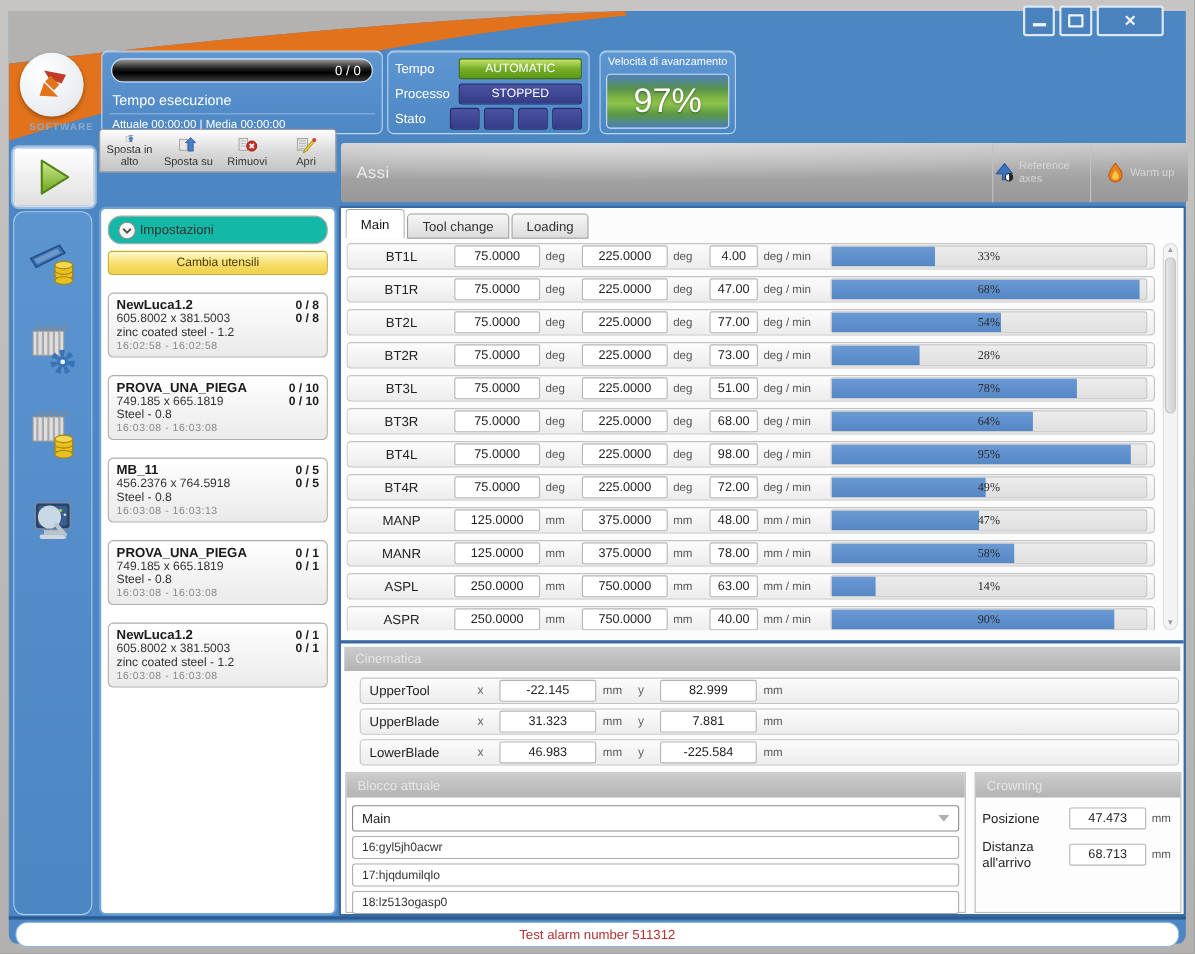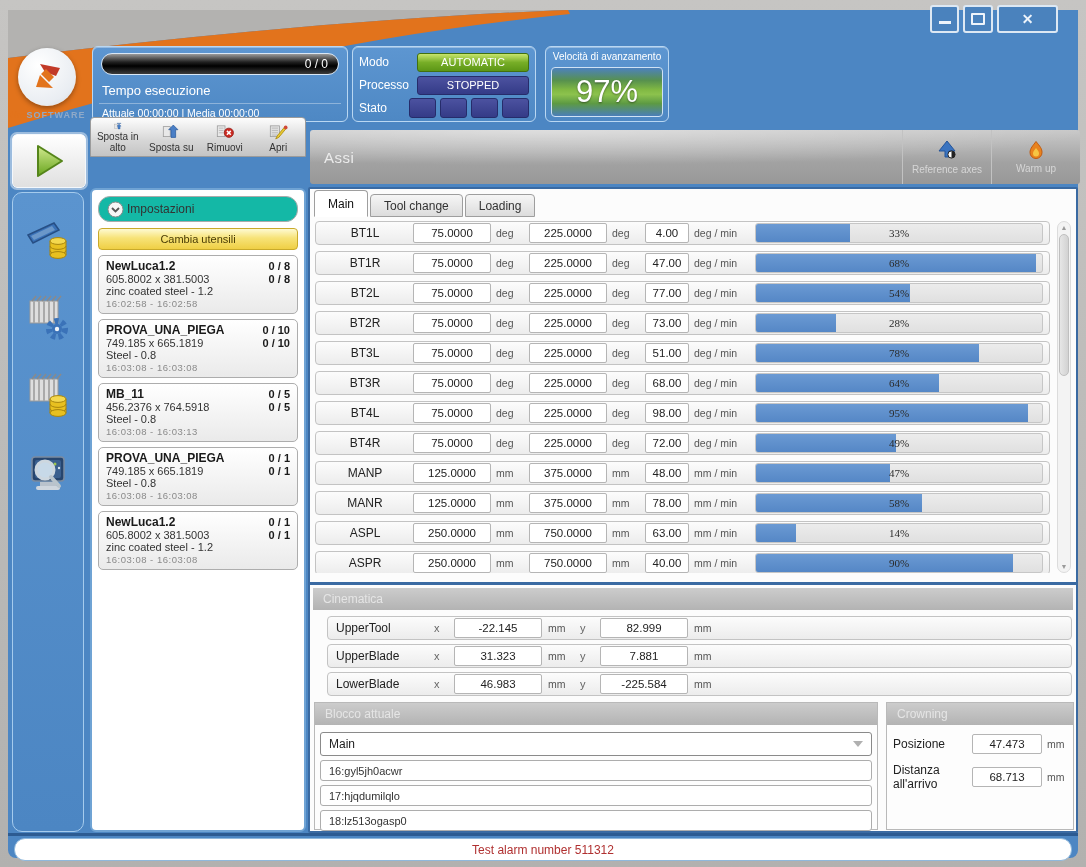--- a/index.html
+++ b/index.html
@@ -45,32 +45,32 @@
   .sideicon{width:56px;height:56px;display:flex;align-items:center;justify-content:center;cursor:pointer;}
 
   
   .toolbar{position:absolute;left:90px;top:117px;width:216px;height:40px;background:linear-gradient(#fdfdfd,#d6d6d6 60%,#c4c4c4);border:1px solid #9b9b9b;border-radius:4px 4px 0 0;box-sizing:border-box;display:flex;}
   .tbtn{flex:1;display:flex;flex-direction:column;align-items:center;justify-content:flex-start;padding-top:4px;cursor:pointer;}
   .tbtn .tlab{font-size:10px;color:#333;text-align:center;line-height:11px;margin-top:auto;padding-bottom:3px;}
   .listpanel{position:absolute;left:90px;top:188px;width:216px;height:644px;background:#fff;border:2px solid #6fa3d4;border-radius:6px;box-sizing:border-box;padding:6px;}
   .settings{height:24px;border:1px solid #ababab;border-radius:12px;display:flex;align-items:center;gap:3px;padding:0 8px;cursor:pointer;background:#14b8a6;}
   .settings .slab{font-size:12px;color:#333;}
   .ybtn{margin-top:6px;height:20px;border-radius:4px;background:linear-gradient(#fefad2,#f7e378 45%,#efcf45);border:1px solid #c9aa2a;display:flex;align-items:center;justify-content:center;font-size:11px;color:#4a3c05;cursor:pointer;}
-  .jobcard{margin-top:5px;background:linear-gradient(#ffffff,#eaeaea);border:1px solid #adadad;border-radius:5px;padding:3px 7px 4px 7px;cursor:pointer;}
+  .jobcard{margin-top:16px;background:linear-gradient(#ffffff,#eaeaea);border:1px solid #adadad;border-radius:5px;padding:3px 7px 4px 7px;cursor:pointer;}
   .jobcard .jr{display:flex;justify-content:space-between;align-items:baseline;}
   .jobcard .jname{font-size:12px;font-weight:bold;color:#1a1a1a;}
   .jobcard .jcount{font-size:11px;font-weight:bold;color:#1a1a1a;}
   .jobcard .jsize{font-size:11px;color:#333;}
   .jobcard .jmat{font-size:11px;color:#333;}
   .jobcard .jtime{font-size:9.5px;color:#8a8a8a;letter-spacing:.5px;margin-top:1px;}
 
   
   .assihdr{position:absolute;left:310px;top:130px;width:770px;height:54px;background:radial-gradient(130% 120% at 30% 0%,rgba(255,255,255,.4),rgba(255,255,255,0) 55%),linear-gradient(#c9c9c9,#a2a2a2 60%,#989898);border-radius:3px;display:flex;align-items:center;box-sizing:border-box;}
   .assihdr .atitle{font-size:15px;color:#ebebeb;padding-left:14px;letter-spacing:.5px;flex:1;}
-  .hbtn{width:88px;height:54px;border-left:1px solid #c2c2c2;display:flex;flex-direction:column;align-items:center;justify-content:center;gap:3px;cursor:pointer;}
+  .hbtn{width:88px;height:54px;border-left:1px solid #c2c2c2;display:flex;flex-direction:row;align-items:center;justify-content:center;gap:3px;cursor:pointer;}
   .hbtn .hlab{font-size:10px;color:#d6d6d6;}
 
   .mainpanel{position:absolute;left:308px;top:187px;width:770px;height:646px;background:#fcfcfc;border:2px solid #3a6aa2;border-radius:2px;box-sizing:border-box;}
   .tabs{position:absolute;left:4px;top:1px;height:27px;display:flex;align-items:flex-end;gap:2px;}
   .tab{height:23px;background:linear-gradient(#f6f6f6,#dcdcdc);border:1px solid #9e9e9e;border-radius:4px 4px 0 0;display:flex;align-items:center;padding:0 13px;font-size:12px;color:#333;cursor:pointer;box-sizing:border-box;}
   .tab.active{height:27px;background:#fff;border-bottom:1px solid #fff;color:#111;}
 
   .axtable{position:absolute;left:5px;right:26px;top:32px;height:352px;overflow:hidden;}
   .axrow{height:24px;margin-bottom:6px;background:linear-gradient(#fcfcfc,#ececec);border:1px solid #c3c3c3;border-radius:4px;display:flex;align-items:center;padding:0 6px;box-sizing:border-box;gap:5px;}
   .axname{width:86px;text-align:center;font-size:12px;color:#222;}
@@ -145,21 +145,21 @@
     <div class="pbar">
         <span>0 / 0</span>
       </div>
     <div class="tlabel">Tempo esecuzione</div>
     <div class="tsep"></div>
     <div class="tdetail">Attuale 00:00:00  |  Media 00:00:00</div>
   </div>
 
   <div class="hpanel modo">
     <div class="mrow">
-      <span class="mlabel">Modo</span>
+      <span class="mlabel">Tempo</span>
       <span class="pill green">AUTOMATIC</span>
     </div>
     <div class="mrow">
       <span class="mlabel">Processo</span>
       <span class="pill navy">STOPPED</span>
     </div>
     <div class="mrow">
       <span class="mlabel">Stato</span>
       <span class="stato-boxes">
         <span class="stato-box"></span>

